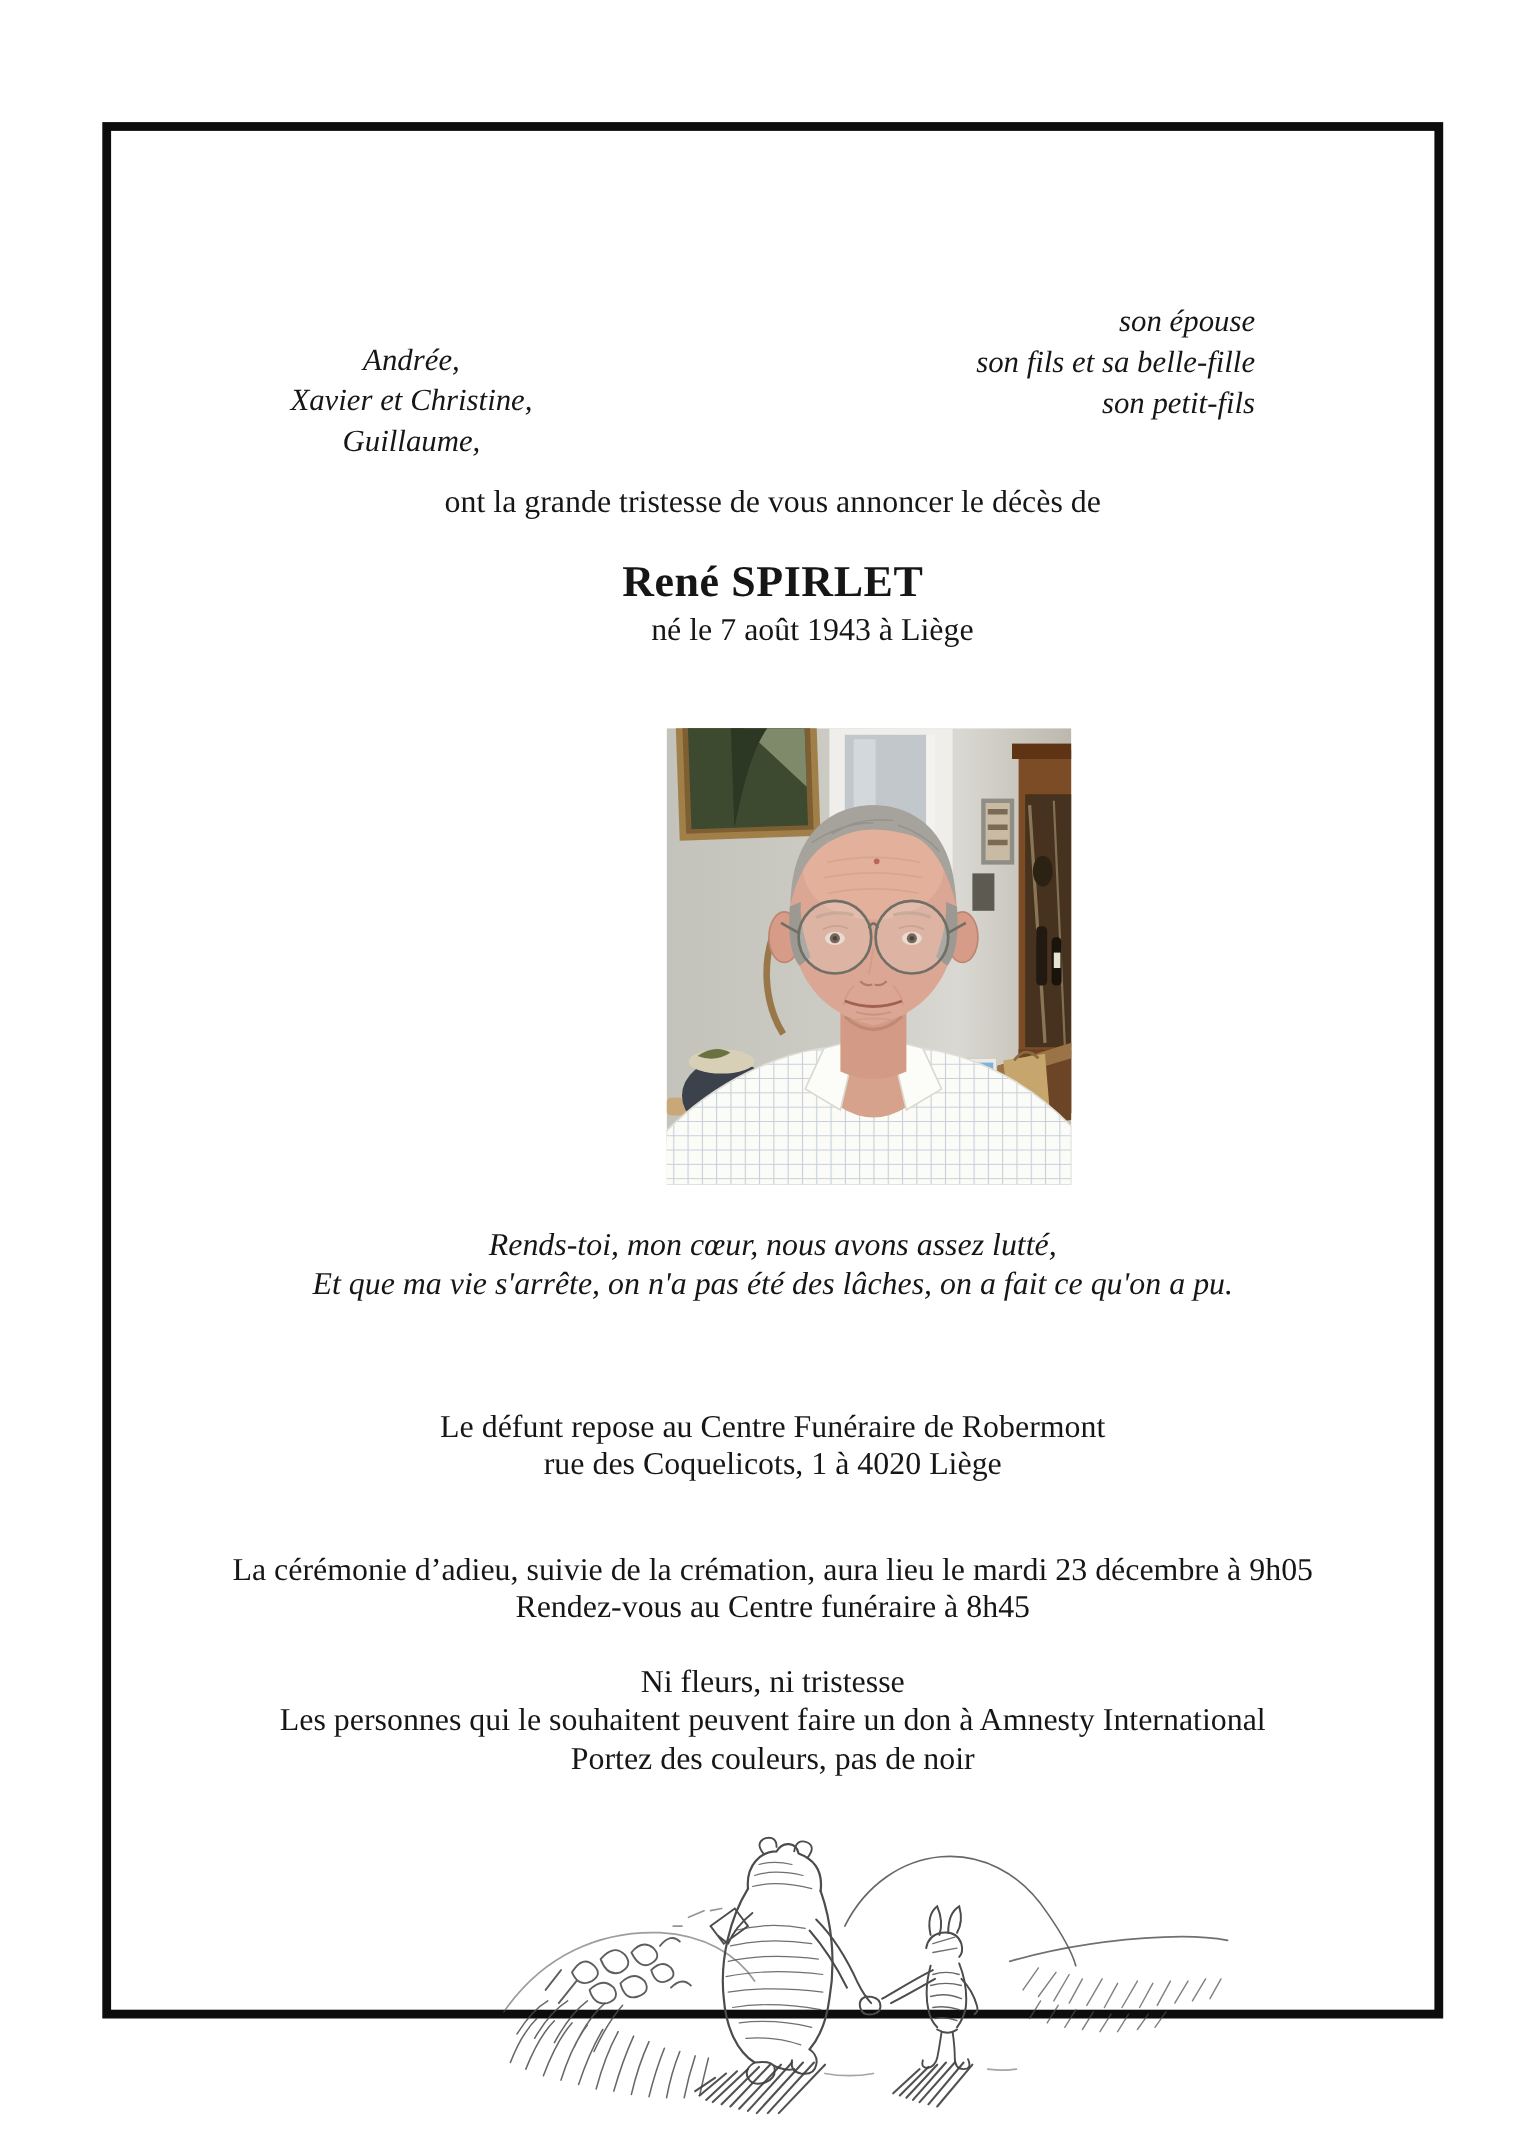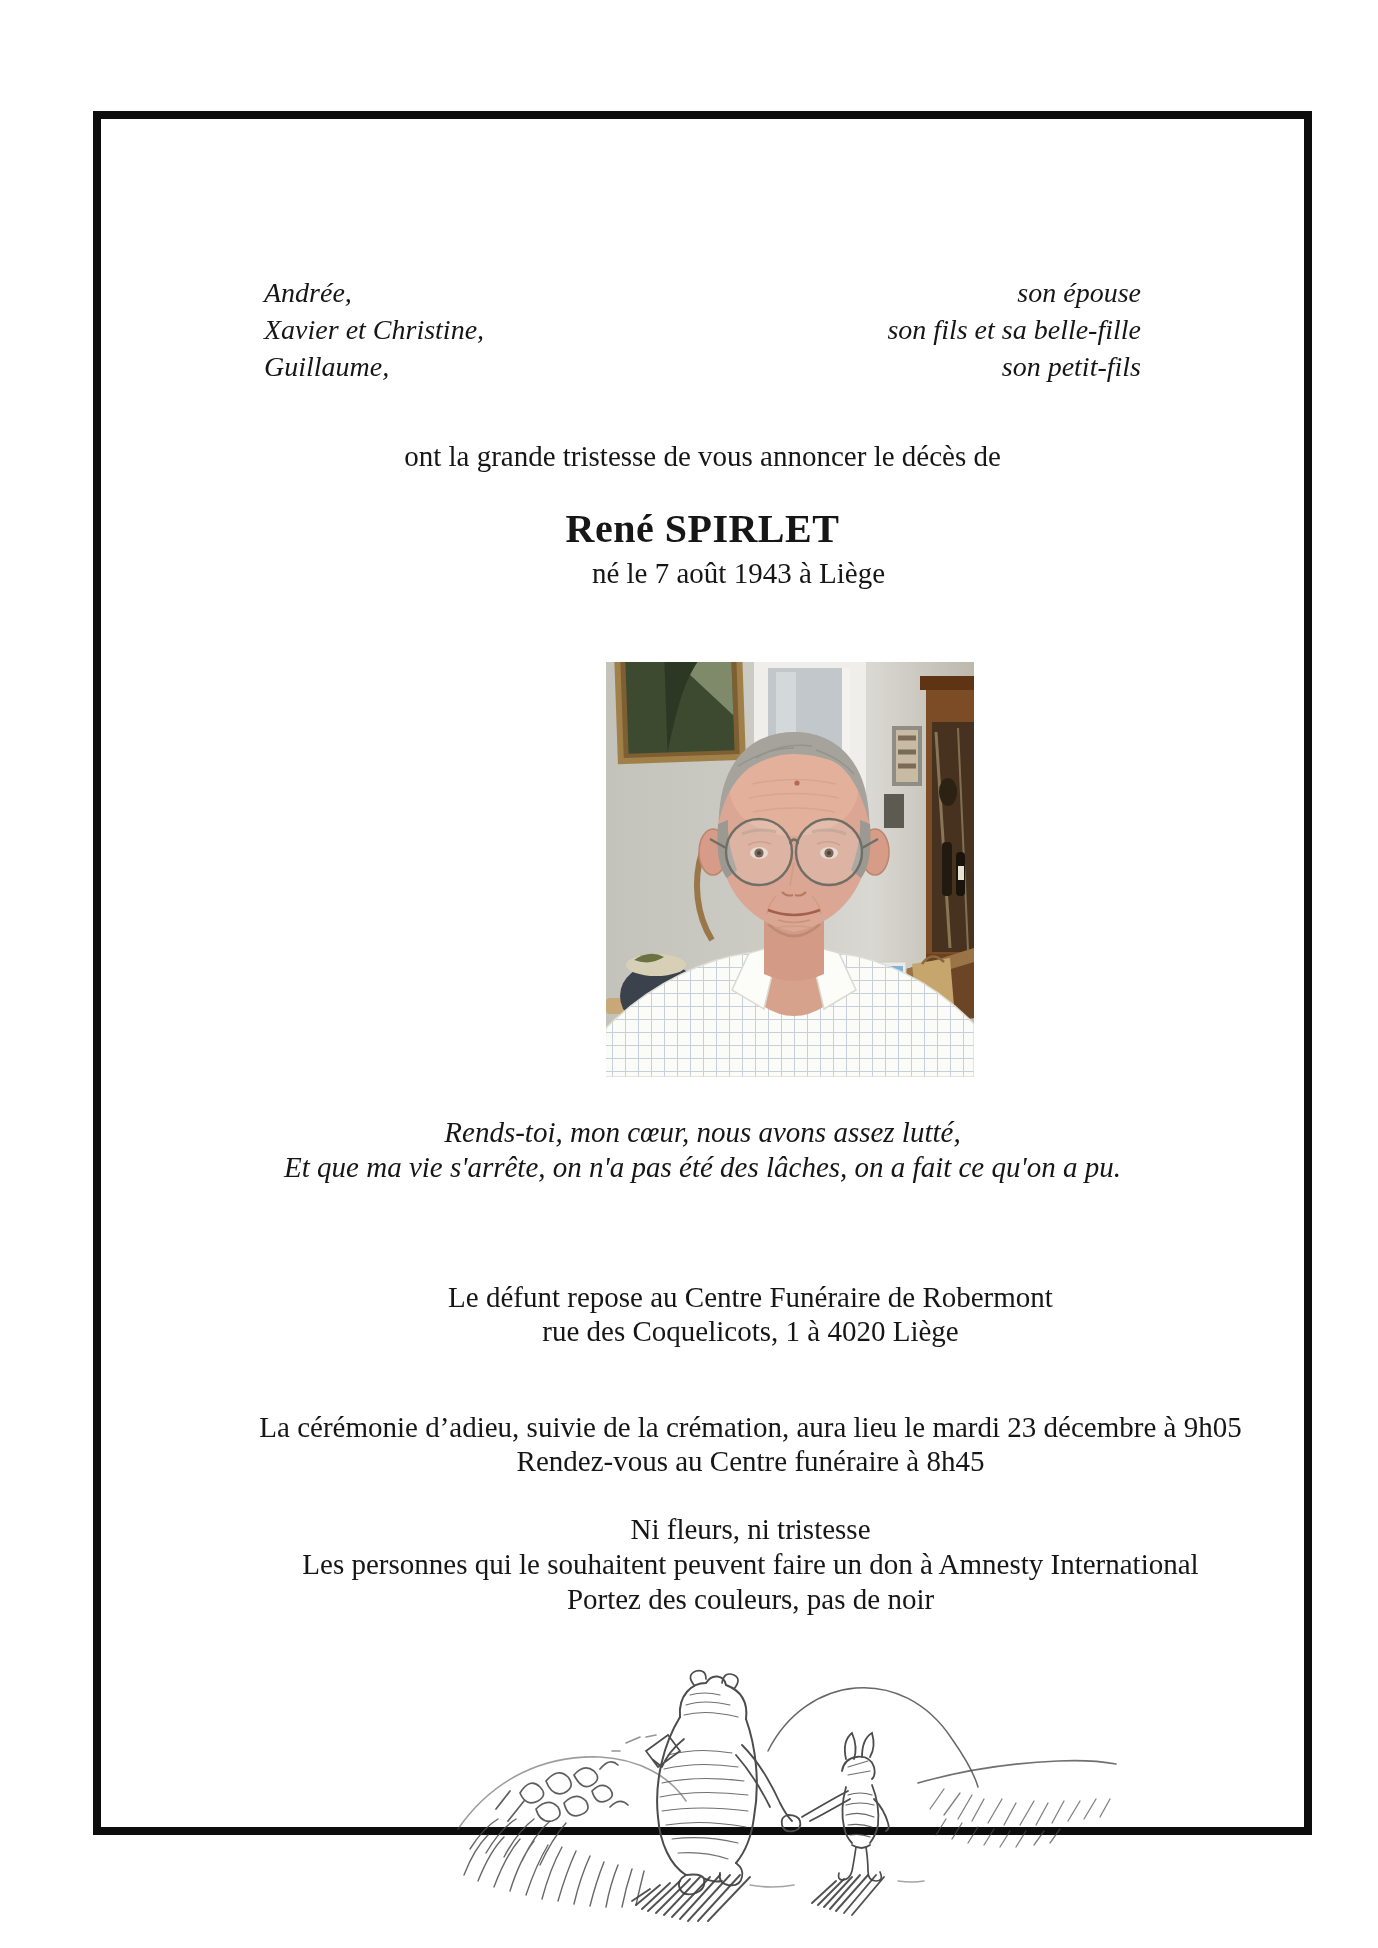--- a/index.html
+++ b/index.html
@@ -5,28 +5,28 @@
   html,body{margin:0;padding:0;background:#ffffff;}
   .page{
     position:relative;width:1378px;height:1948px;background:#ffffff;
     font-family:"Liberation Serif", serif;color:#161616;overflow:hidden;
   }
   .frame{
     position:absolute;left:93px;top:111px;width:1219px;height:1724px;
     border:8px solid #0d0d0d;box-sizing:border-box;background:#ffffff;
   }
   .names{position:absolute;top:155px;font-style:italic;font-size:28px;line-height:37px;}
-  .names-left{left:163px;text-align:left;}
+  .names-left{left:163px;text-align:center;margin-top:35px;}
   .names-right{right:163px;text-align:right;}
   .centered{position:absolute;left:0;width:100%;text-align:center;font-family:Liberation Serif, serif;}
   .announce{top:321px;font-size:29px;}
   .deceased{top:386px;font-size:40px;font-weight:bold;letter-spacing:.5px;}
   .dates{top:437px;font-size:29px;line-height:34px;padding-left:36px;}
   .quote{top:996px;font-size:29px;line-height:35px;font-style:italic;}
-  .blk{font-size:29px;line-height:34px;margin-left:48px;}
+  .blk{font-size:29px;line-height:34px;}
   .blk1{top:1161px;}
   .blk2{top:1291px;}
   .blk3{top:1393px;line-height:35px;}
   .it{font-style:italic;}
   .photo{position:absolute;left:505px;top:543px;width:368px;height:415px;}
   .photo svg{display:block;width:100%;height:100%;}
   .pooh{position:absolute;left:349px;top:1540px;width:680px;height:275px;}
   .pooh svg{display:block;width:100%;height:100%;}
 </style>
 </head>

